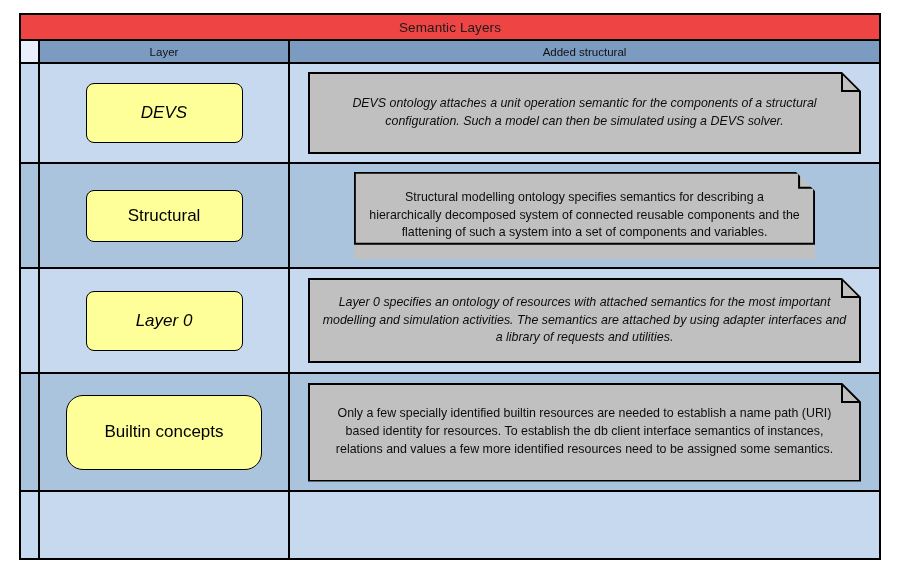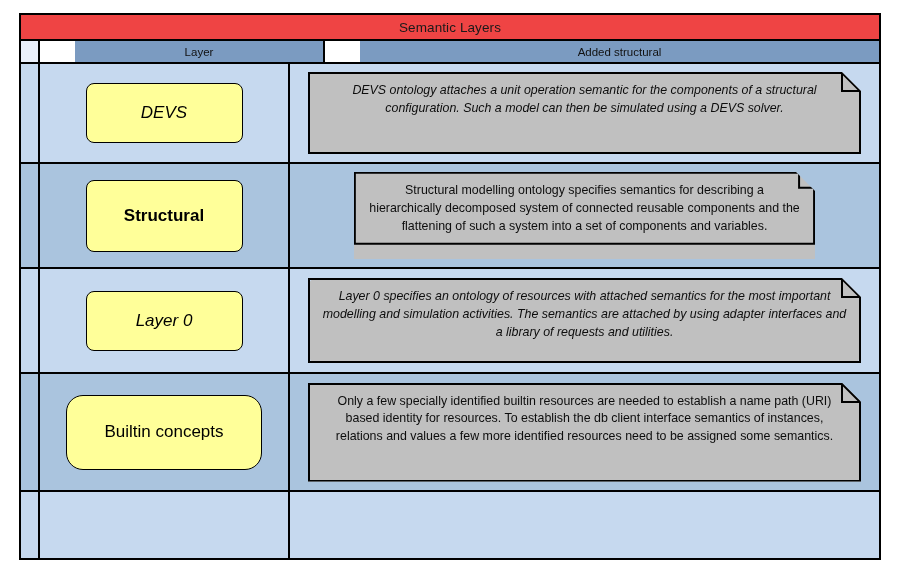--- a/index.html
+++ b/index.html
@@ -45,21 +45,21 @@
     box-sizing:border-box;
     display:flex;align-items:center;justify-content:center;
   }
   .col-sem{
     flex:1 1 auto;
     box-sizing:border-box;
     display:flex;align-items:center;justify-content:center;
   }
 
   
-  .head-row{height:23px;border-bottom:2px solid #000;gap:35px;}
+  .head-row{height:23px;border-bottom:2px solid #000;}
   .head-row .gutter{background:#eaf0fb;}
   .head-row .col-layer,.head-row .col-sem{background:#7b9bc1;}
   .head-cell-text{font-size:11.5px;color:#111;}
 
   
   .body-row{border-bottom:2px solid #000;}
   .body-row:last-child{border-bottom:none;}
   .shade-a .gutter,.shade-a .col-layer,.shade-a .col-sem{background:#aac4de;}
   .shade-b .gutter,.shade-b .col-layer,.shade-b .col-sem{background:#c6d9ef;font-style:italic;}
 
@@ -72,30 +72,30 @@
   
   .layer-box{
     background:#ffff99;
     border:1.6px solid #000;
     border-radius:8px;
     display:flex;align-items:center;justify-content:center;
     font-size:17px;color:#000;
     box-sizing:border-box;
   }
   .lb-devs{width:157px;height:60px;}
-  .lb-structural{width:157px;height:72px;font-weight:bold;}
+  .lb-structural{width:157px;height:52px;}
   .lb-layer0{width:157px;height:60px;}
   .lb-builtin{width:196px;height:75px;border-radius:17px;}
 
   
   .note{
     position:relative;
     background:#c0c0c0;
     box-sizing:border-box;
-    display:flex;align-items:flex-start;justify-content:center;
+    display:flex;align-items:center;justify-content:center;
     
     clip-path:polygon(0 0, calc(100% - 19px) 0, 100% 19px, 100% 100%, 0 100%);
     padding:10px 14px;
   }
   .note-border{
     position:absolute;inset:0;
     pointer-events:none;
   }
   .note-text{
     position:relative;z-index:2;

